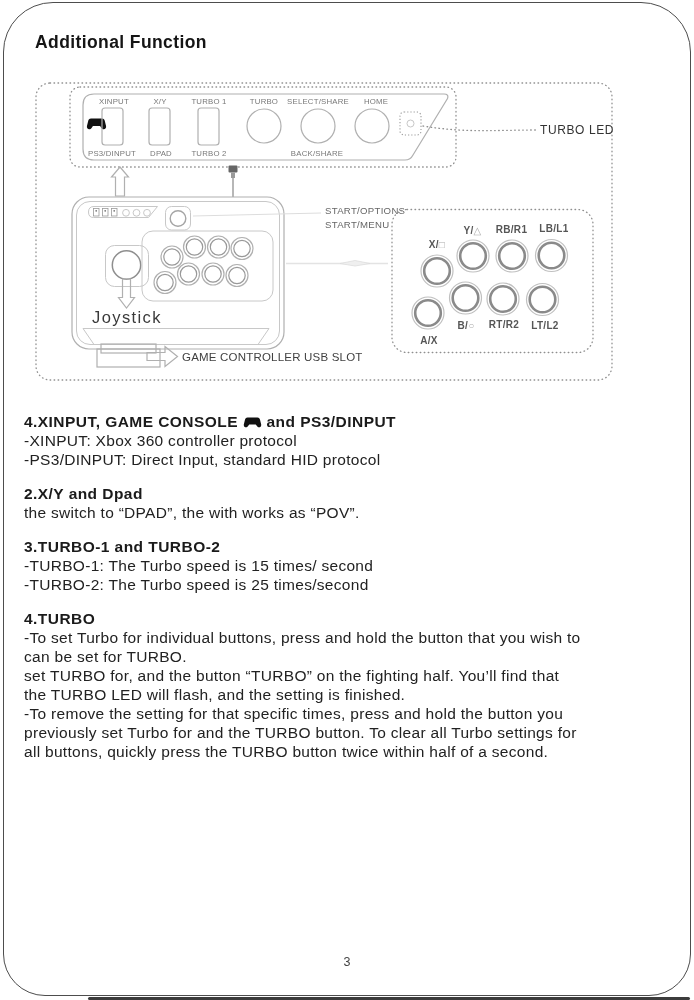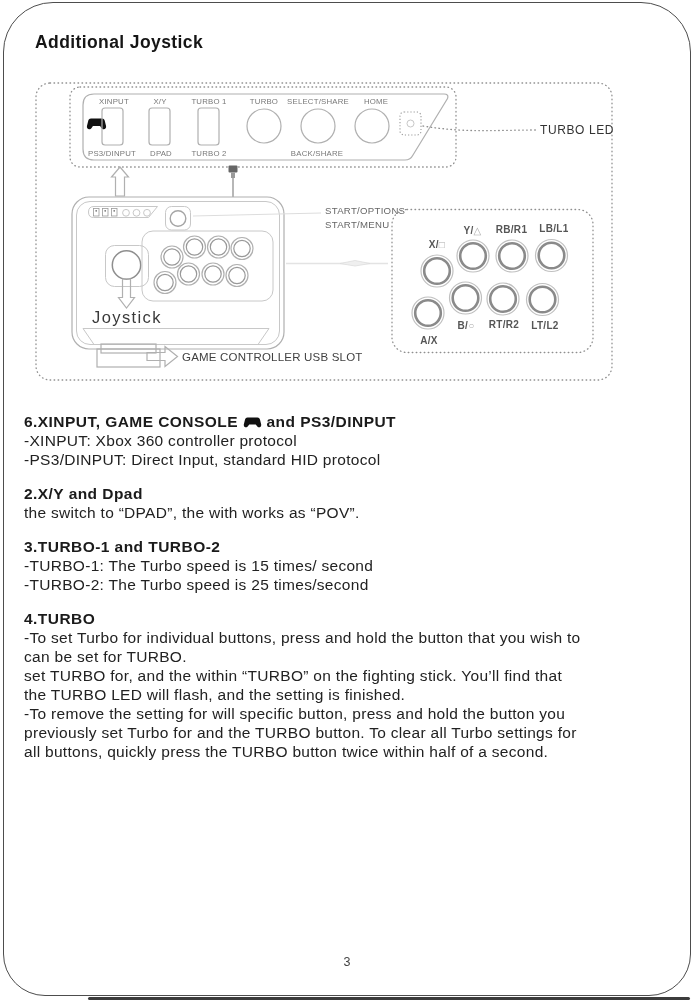--- a/index.html
+++ b/index.html
@@ -29,21 +29,21 @@
   .h{font-weight:bold;letter-spacing:.45px;color:#1a1a1a}
   .pad-ic{display:inline-block;vertical-align:-1.5px}
   .pagenum{position:absolute;left:0;right:0;top:955px;text-align:center;font-size:12.5px;color:#444}
 </style>
 </head>
 <body>
 
 <div class="page-border"></div>
 <div class="bottom-edge"></div>
 
-<div class="page-title">Additional Joystick</div>
+<div class="page-title">Additional Function</div>
 
 <svg class="diagram" width="694" height="400" viewBox="0 0 694 400">
   <defs>
     <symbol id="gp-sym" viewBox="0 0 24 15">
       <path d="M5.8,1.2 C3.6,1.2 2.9,2.6 2.5,4.1 L1.1,9.8 C0.6,11.9 1.9,13.6 3.7,13.6 C4.9,13.6 5.7,13 6.4,12 L7.9,9.9 L16.1,9.9 L17.6,12 C18.3,13 19.1,13.6 20.3,13.6 C22.1,13.6 23.4,11.9 22.9,9.8 L21.5,4.1 C21.1,2.6 20.4,1.2 18.2,1.2 Z"></path>
     </symbol>
   </defs>
 
   <rect x="36" y="83" width="576" height="297" rx="14" class="dotted"></rect>
 
@@ -189,21 +189,21 @@
     <text x="554" y="231.5" text-anchor="middle" class="clbl">LB/L1</text>
     <text x="429" y="343.5" text-anchor="middle" class="clbl">A/X</text>
     <text x="466" y="329" text-anchor="middle" class="clbl"><tspan>B/</tspan><tspan class="cshape">○</tspan></text>
     <text x="504" y="327.5" text-anchor="middle" class="clbl">RT/R2</text>
     <text x="545" y="329" text-anchor="middle" class="clbl">LT/L2</text>
   </g>
 </svg>
 
 <div class="content">
   <div class="sec">
-    <div class="h"><span>6.XINPUT, GAME CONSOLE</span>
+    <div class="h"><span>4.XINPUT, GAME CONSOLE</span>
       <svg class="pad-ic" width="19" height="13" viewBox="0 0 24 15" fill="#111">
           <use href="#gp-sym"></use>
         </svg>
       <span>and PS3/DINPUT</span></div>
     <div class="line">-XINPUT: Xbox 360 controller protocol</div>
     <div class="line">-PS3/DINPUT: Direct Input, standard HID protocol</div>
   </div>
 
   <div class="sec">
     <div class="h">2.X/Y and Dpad</div>
@@ -213,21 +213,21 @@
   <div class="sec">
     <div class="h">3.TURBO-1 and TURBO-2</div>
     <div class="line">-TURBO-1: The Turbo speed is 15 times/ second</div>
     <div class="line">-TURBO-2: The Turbo speed is 25 times/second</div>
   </div>
 
   <div class="sec">
     <div class="h">4.TURBO</div>
     <div class="line">-To set Turbo for individual buttons, press and hold the button that you wish to</div>
     <div class="line">can be set for TURBO.</div>
-    <div class="line">set TURBO for, and the within “TURBO” on the fighting stick. You’ll find that</div>
+    <div class="line">set TURBO for, and the button “TURBO” on the fighting half. You’ll find that</div>
     <div class="line">the TURBO LED will flash, and the setting is finished.</div>
-    <div class="line">-To remove the setting for will specific button, press and hold the button you</div>
+    <div class="line">-To remove the setting for that specific times, press and hold the button you</div>
     <div class="line">previously set Turbo for and the TURBO button. To clear all Turbo settings for</div>
     <div class="line">all buttons, quickly press the TURBO button twice within half of a second.</div>
   </div>
 </div>
 
 <div class="pagenum">3</div>
 
 </body></html>

